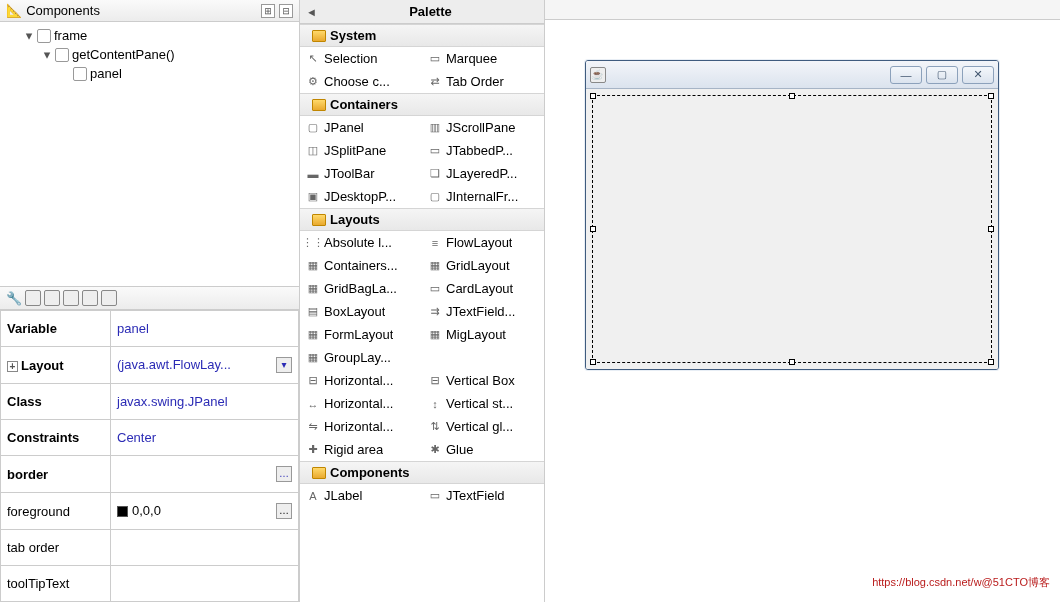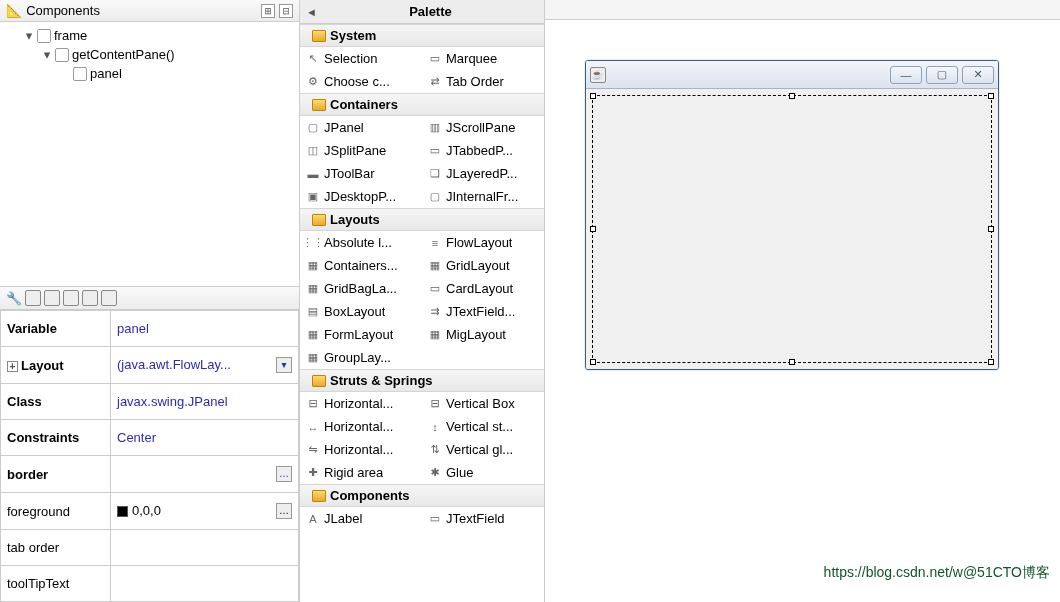--- a/index.html
+++ b/index.html
@@ -55,21 +55,21 @@
 .jframe-title { height:28px; background:linear-gradient(#f3f5f9,#dbe3ee); display:flex; align-items:center; padding:0 4px; border-bottom:1px solid #a6b4c6;}
 .jicon { width:16px; height:16px; border:1px solid #888; border-radius:2px; background:#eee; margin-right:6px; display:flex; align-items:center; justify-content:center; font-size:10px; color:#b86; }
 .win-btns { margin-left:auto; display:flex; gap:4px; }
 .win-btn { width:32px; height:18px; border:1px solid #8ca1bb; border-radius:3px; background:linear-gradient(#f4f7fb,#dbe3ee); display:flex; align-items:center; justify-content:center; font-size:11px; color:#42566f; cursor:pointer;}
 .jframe-body { position:absolute; top:28px; left:0; right:0; bottom:0; background:#f0f0f0; }
 .jpanel-sel { position:absolute; left:6px; top:6px; right:6px; bottom:6px; border:1px dashed #000; background:#f0f0f0; }
 .handle { position:absolute; width:6px; height:6px; border:1px solid #000; background:#fff;}
 .h-tl{top:-3px;left:-3px}.h-tr{top:-3px;right:-3px}.h-bl{bottom:-3px;left:-3px}.h-br{bottom:-3px;right:-3px}
 .h-tc{top:-3px;left:50%;margin-left:-3px}.h-bc{bottom:-3px;left:50%;margin-left:-3px}
 .h-lc{left:-3px;top:50%;margin-top:-3px}.h-rc{right:-3px;top:50%;margin-top:-3px}
-.watermark { position:absolute; right:10px; bottom:20px; color:#14532d; font-size:14px; pointer-events:none;}
+.watermark { position:absolute; right:10px; bottom:12px; color:#b91c1c; font-size:11px; pointer-events:none;}
 </style>
 </head>
 <body>
 
 <div class="left-col">
   <div class="panel-header">
     <span>📐</span>
     <span class="panel-title">Components</span>
     <span class="hdr-btn">⊞</span>
     <span class="hdr-btn">⊟</span>
@@ -252,24 +252,20 @@
       <div class="tool">
           <span class="tico2">▦</span>
           <span class="tlab">MigLayout</span>
         </div>
       <div class="tool">
           <span class="tico2">▦</span>
           <span class="tlab">GroupLay...</span>
         </div>
     </div>
 
-    <div class="cat-hdr">
-        <span class="fico"></span>
-        <span>Struts &amp; Springs</span>
-      </div>
     <div class="cat-grid">
       <div class="tool">
           <span class="tico2">⊟</span>
           <span class="tlab">Horizontal...</span>
         </div>
       <div class="tool">
           <span class="tico2">⊟</span>
           <span class="tlab">Vertical Box</span>
         </div>
       <div class="tool">

